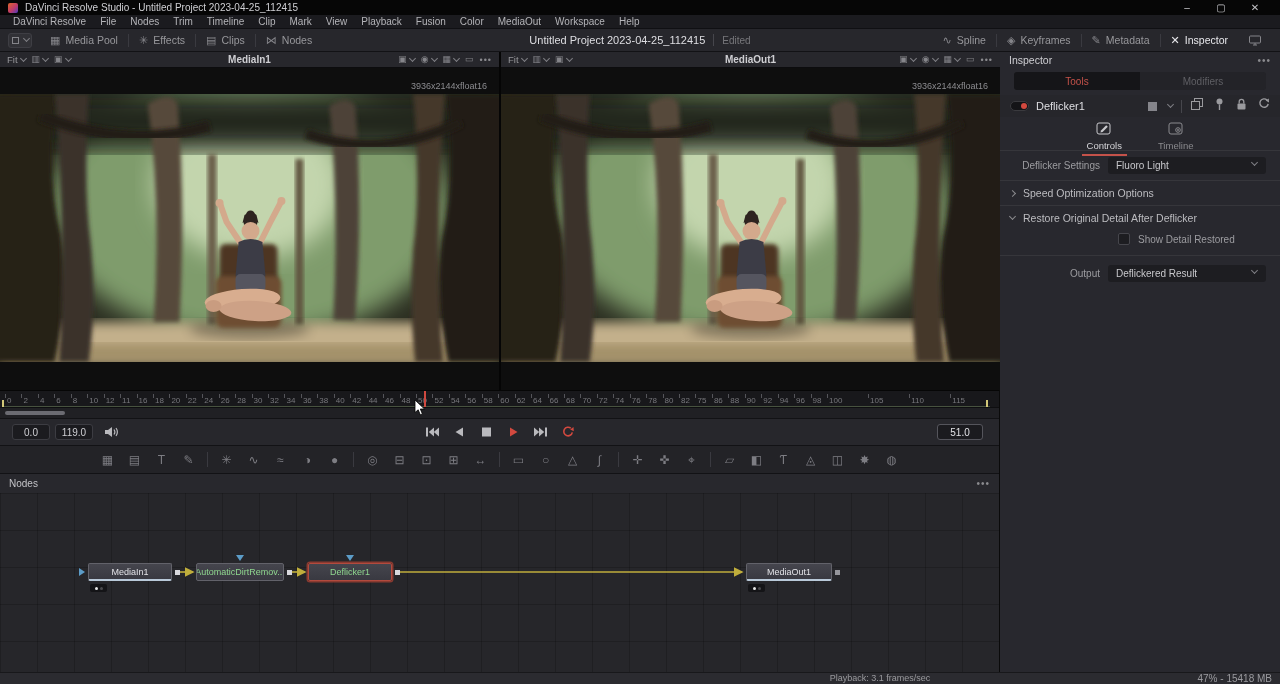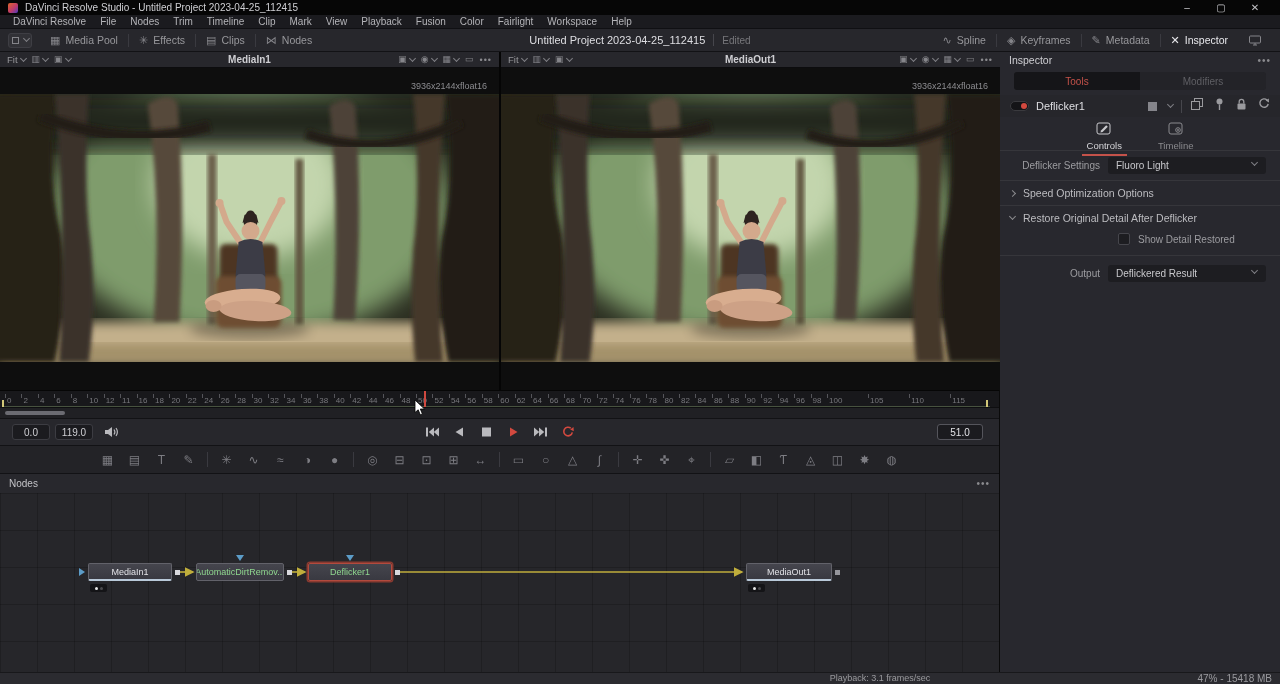--- a/index.html
+++ b/index.html
@@ -154,21 +154,21 @@
       <span class="menu-item">File</span>
       <span class="menu-item">Nodes</span>
       <span class="menu-item">Trim</span>
       <span class="menu-item">Timeline</span>
       <span class="menu-item">Clip</span>
       <span class="menu-item">Mark</span>
       <span class="menu-item">View</span>
       <span class="menu-item">Playback</span>
       <span class="menu-item">Fusion</span>
       <span class="menu-item">Color</span>
-      <span class="menu-item">Fairlight</span>
+      <span class="menu-item">MediaOut</span>
       <span class="menu-item">Workspace</span>
       <span class="menu-item">Help</span>
     </div>
 
   <div class="topbar">
     <div class="layout-toggle">
         <span class="sq"></span>
         <span class="chev"></span>
       </div>
     <span id="topbar-left" style="display:flex;align-items:center;height:100%">
@@ -487,21 +487,21 @@
           <div class="tick" style="left: 646.16px;">
             <span class="ticknum">78</span>
           </div>
           <div class="tick" style="left: 662.6px;">
             <span class="ticknum">80</span>
           </div>
           <div class="tick" style="left: 679.04px;">
             <span class="ticknum">82</span>
           </div>
           <div class="tick" style="left: 695.48px;">
-            <span class="ticknum">84</span>
+            <span class="ticknum">75</span>
           </div>
           <div class="tick" style="left: 711.92px;">
             <span class="ticknum">86</span>
           </div>
           <div class="tick" style="left: 728.36px;">
             <span class="ticknum">88</span>
           </div>
           <div class="tick" style="left: 744.8px;">
             <span class="ticknum">90</span>
           </div>

